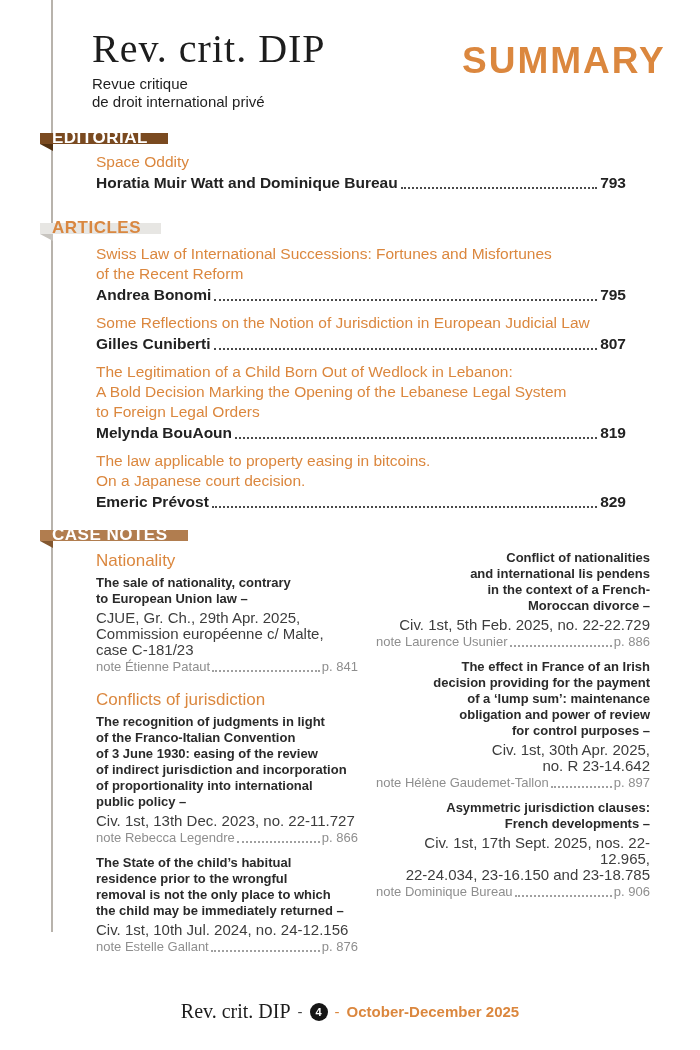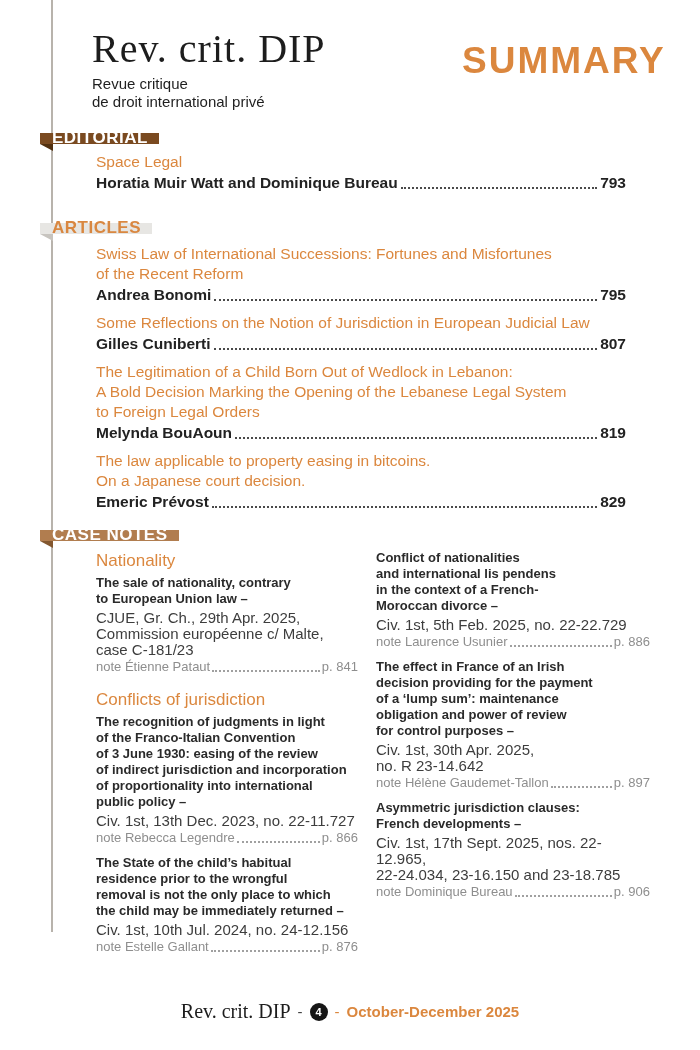--- a/index.html
+++ b/index.html
@@ -10,21 +10,21 @@
   }
   .vline { position:absolute; left:51px; top:0; width:2px; height:932px; background:#b8b3ac; }
 
   
   .header { position:relative; padding-top:26px; margin-left:92px; }
   .journal-title { font-family:"Liberation Serif", serif; font-size:40px; line-height:46px; color:#1d1d1d; letter-spacing:1px; }
   .journal-subtitle { margin-top:3px; font-size:15px; line-height:18px; color:#1f1f1f; white-space:pre-line; }
   .summary-title { position:absolute; left:370px; top:40px; font-size:37px; font-weight:bold; letter-spacing:2px; color:#DB873E; }
 
   
-  .ribbon { position:relative; display:inline-block; margin-left:40px; padding:5px 11px 6px 12px;
+  .ribbon { position:relative; display:inline-block; margin-left:40px; padding:5px 20px 6px 12px;
             font-size:17px; font-weight:bold; letter-spacing:0.5px; }
   .ribbon .fold { position:absolute; left:0; top:100%; width:13px; height:7px;
                   clip-path:polygon(0 0,100% 0,100% 100%); }
   .ribbon-editorial { background:#7A4A20; color:#ffffff; margin-top:22px; }
   .ribbon-editorial .fold { background:#52300f; }
   .ribbon-articles { background:#E7E6E3; color:#D98740; margin-top:22px; }
   .ribbon-articles .fold { background:#c7c4bf; }
   .ribbon-casenotes { background:#B17D4F; color:#ffffff; margin-top:10px; }
   .ribbon-casenotes .fold { background:#83572f; }
   .ribbon-row { line-height:0; }
@@ -36,21 +36,21 @@
   .entry { margin-bottom:8px; }
   .entry-title { color:#DB873E; font-size:15.5px; line-height:20px; white-space:pre-line; }
   .entry-line { display:flex; align-items:flex-end; font-size:15.5px; font-weight:bold; color:#222; line-height:21px; }
   .leader { flex:1; margin:0 3px 4px 3px; border-bottom:2px dotted #4a4a4a; }
   .leader-gray { border-bottom:2px dotted #a0a0a0; }
   .pagenum { font-weight:bold; }
 
   
   .casenotes { margin-left:96px; margin-top:9px; display:flex; gap:18px; }
   .cn-col-left { width:262px; }
-  .cn-col-right { width:274px; }
+  .cn-col-right { width:274px;text-align:right; }
   .cn-heading { color:#DB873E; font-size:17px; line-height:21px; margin-bottom:4px; }
   .cn-heading + .cn-case { margin-top:2px; }
   .cn-case { margin-bottom:9px; }
   .cn-case + .cn-heading { margin-top:14px; }
   .cn-summary { font-weight:bold; font-size:13px; line-height:16px; color:#2a2a2a; white-space:pre-line; margin-bottom:3px; }
   .cn-citation { font-size:15px; line-height:16px; color:#3d3d3d; white-space:pre-line; margin-bottom:1px; }
   .cn-noteline { display:flex; align-items:flex-end; font-size:13px; line-height:16px; color:#8e8e8e; }
   .cn-noteline .leader { margin:0 2px 3px 2px; }
   .cn-page { color:#8e8e8e; }
 
@@ -77,21 +77,21 @@
   </div>
 
   <div class="ribbon-row">
     <div class="ribbon ribbon-editorial">
       <span>EDITORIAL</span>
       <span class="fold"></span>
     </div>
   </div>
   <div class="entries entries-editorial">
     <div class="entry">
-      <div class="entry-title">Space Legal</div>
+      <div class="entry-title">Space Oddity</div>
       <div class="entry-line">
         <span>Horatia Muir Watt and Dominique Bureau</span>
         <span class="leader"></span>
         <span class="pagenum">793</span>
       </div>
     </div>
   </div>
 
   <div class="ribbon-row">
     <div class="ribbon ribbon-articles">

